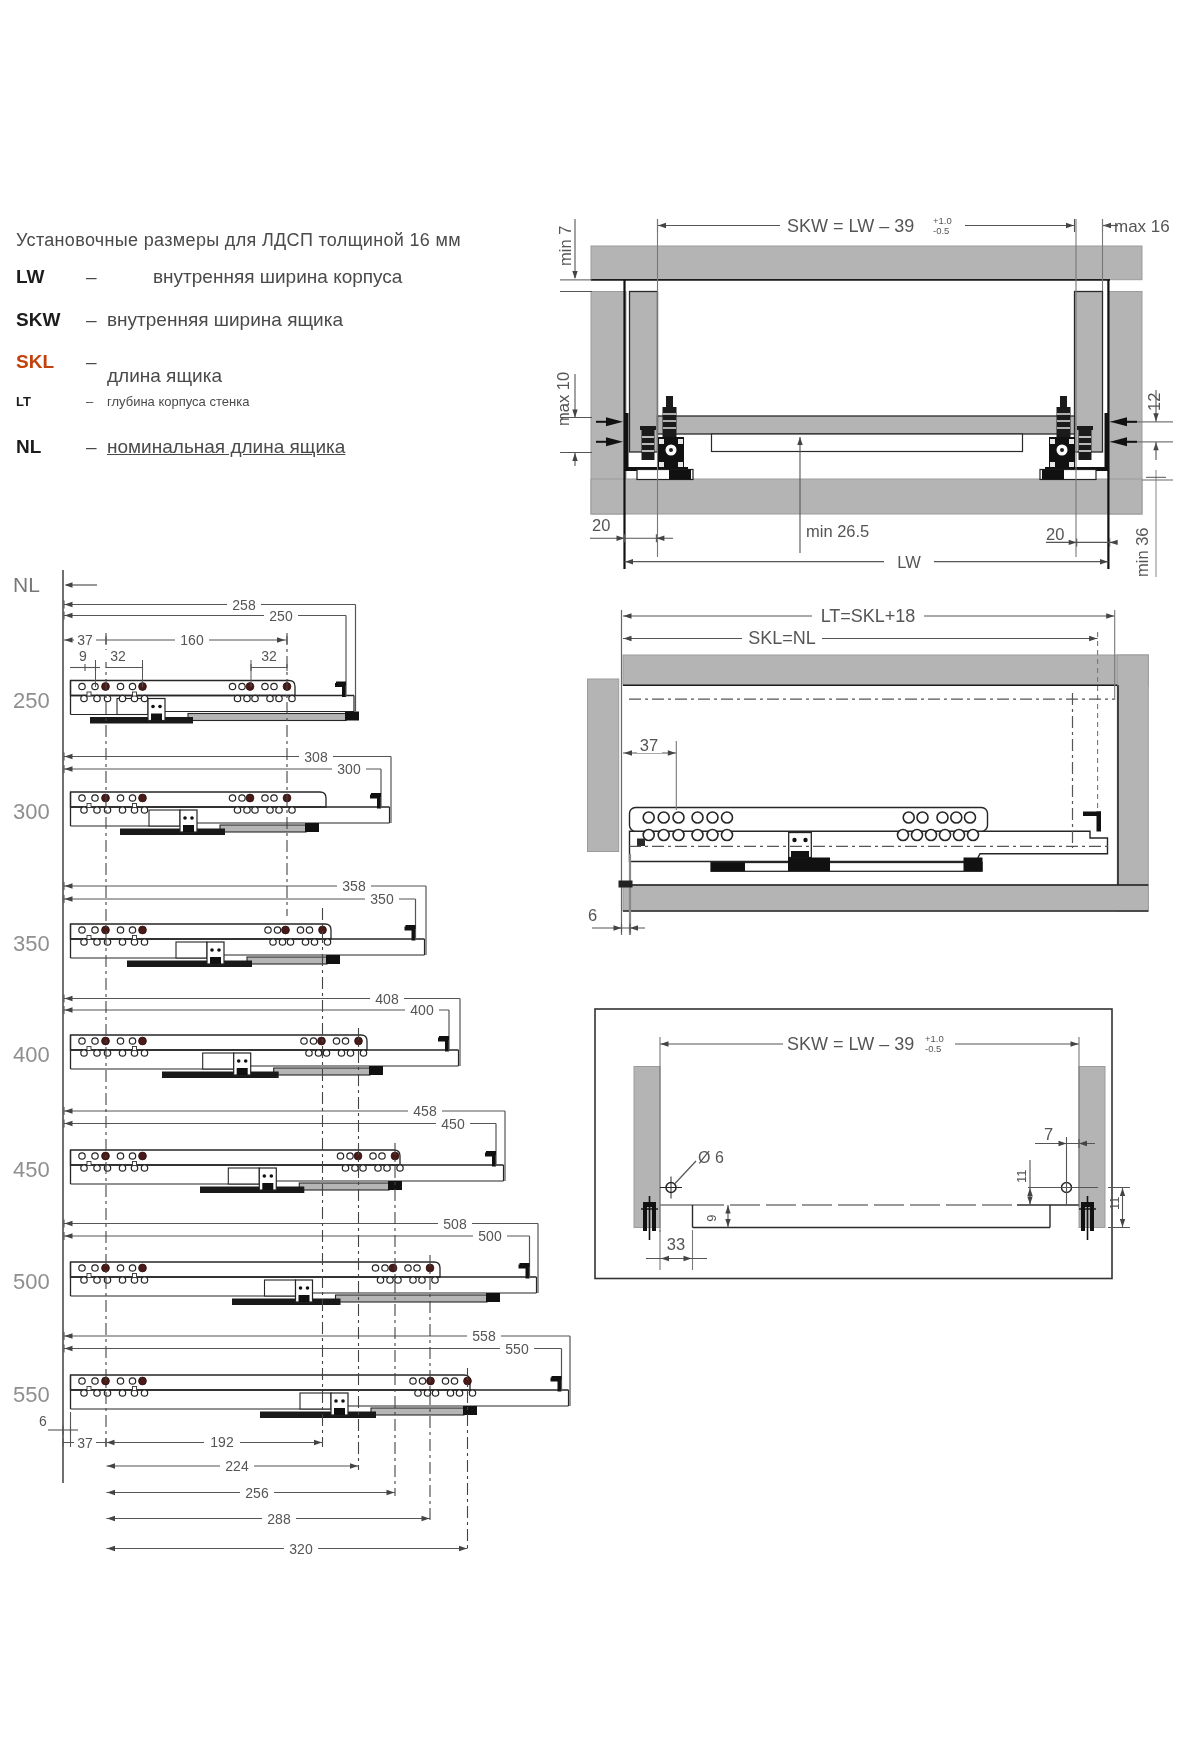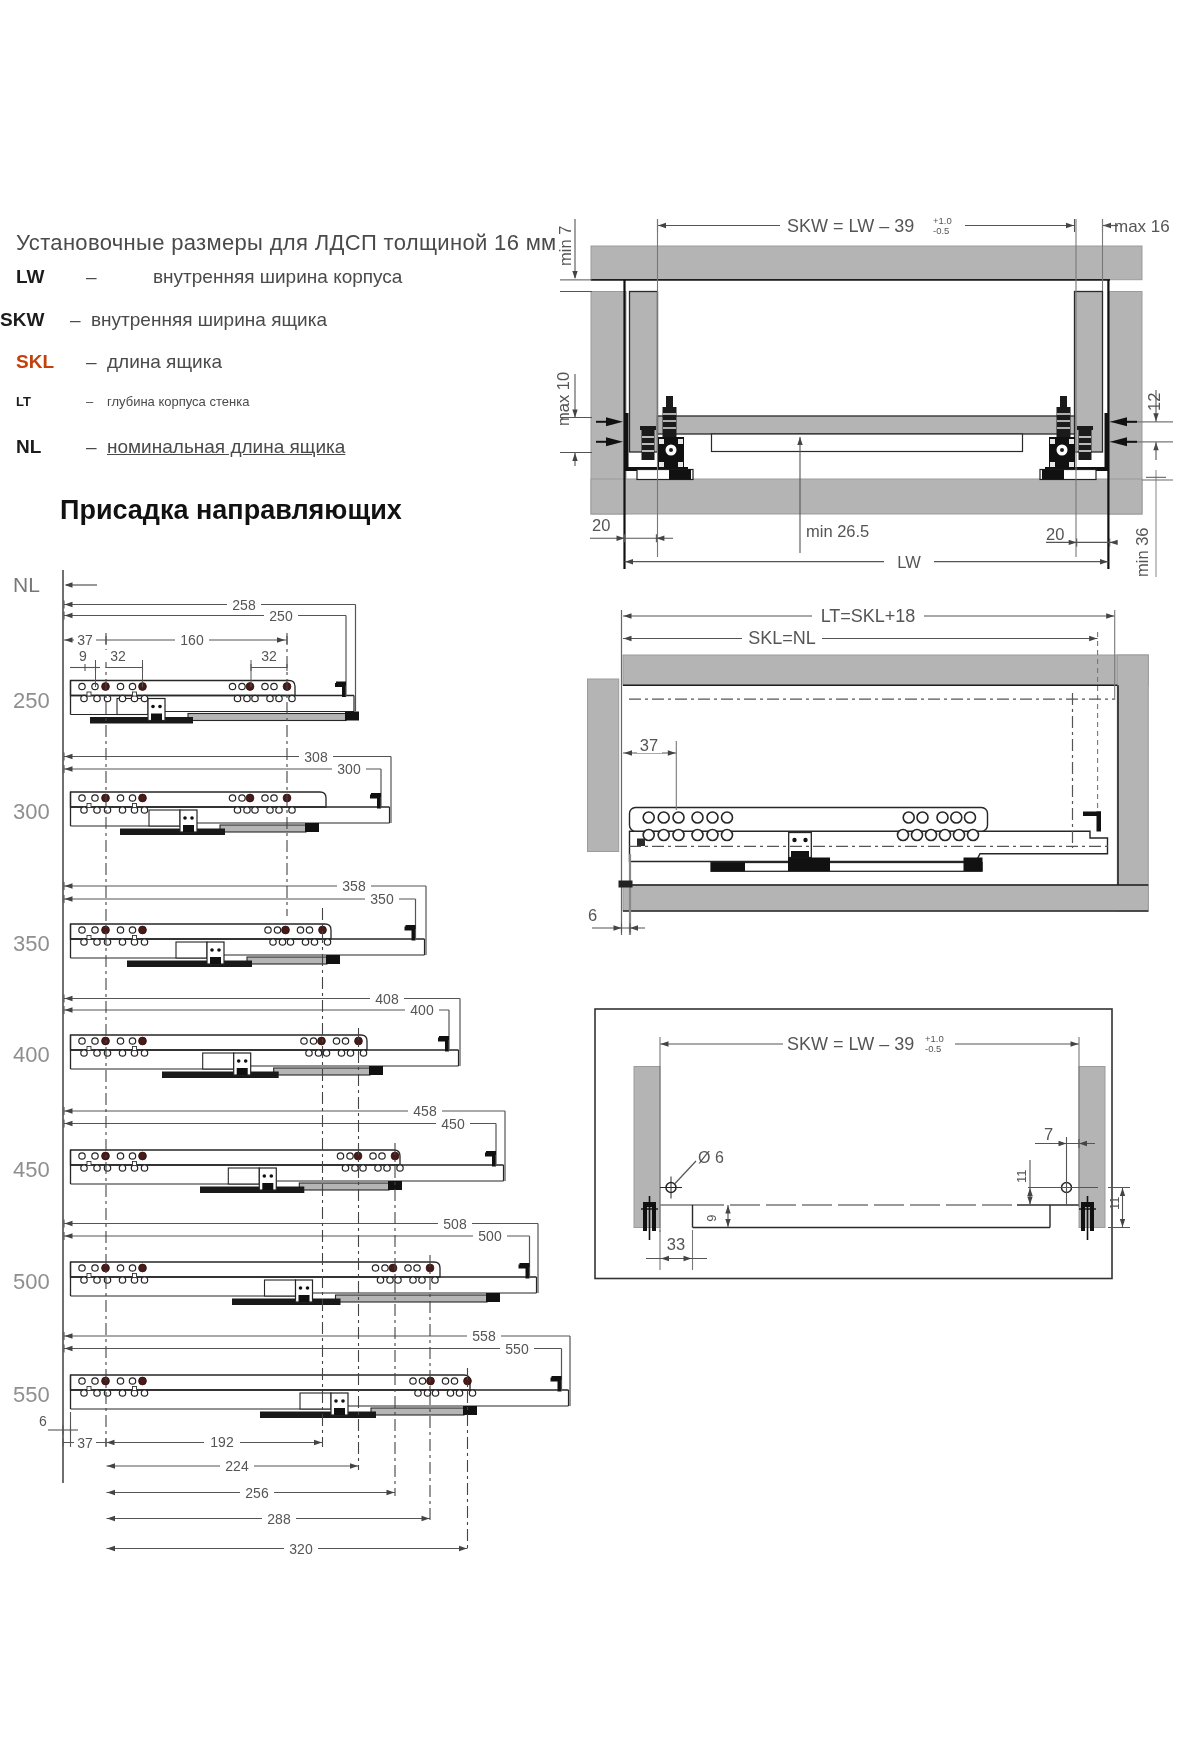--- a/index.html
+++ b/index.html
@@ -2,33 +2,32 @@
 <html><head><meta charset="utf-8">
 <style>
 html,body{margin:0;padding:0;background:#fff;}
 #page{position:relative;width:1200px;height:1760px;background:#fff;overflow:hidden;
  font-family:"Liberation Sans",sans-serif;}
 .t{position:absolute;white-space:nowrap;}
 </style></head>
 <body>
 <div id="page">
 
-<div class="t" style="left:16px;top:230px;font-size:22px;letter-spacing:0.33px;color:#4a4a4a;">Установочные размеры для ЛДСП толщиной 16 мм</div>
+<div class="t" style="left:16px;top:230px;font-size:18px;letter-spacing:0.33px;color:#4a4a4a;">Установочные размеры для ЛДСП толщиной 16 мм</div>
 
 <div class="t" style="left:16px;top:266px;font-size:19px;color:#4a4a4a;"><b style="color:#1c1c1c;">LW</b><span style="position:absolute;left:70px;">–</span><span style="position:absolute;left:91px;white-space:nowrap;margin-left:46px;">внутренняя ширина корпуса</span></div>
 
-<div class="t" style="left:0;top:308.5px;font-size:19px;color:#4a4a4a;"><b style="color:#1c1c1c;">SKW</b><span style="position:absolute;left:70px;">–</span><span style="position:absolute;left:91px;white-space:nowrap;">внутренняя ширина ящика</span></div>
-
-<div class="t" style="left:16px;top:351px;font-size:19px;color:#4a4a4a;"><b style="color:#c2410c;">SKL</b><span style="position:absolute;left:70px;">–</span><span style="position:absolute;left:91px;white-space:nowrap;">длина ящика</span></div>
+<div class="t" style="left:16px;top:308.5px;font-size:19px;color:#4a4a4a;"><b style="color:#1c1c1c;">SKW</b><span style="position:absolute;left:70px;">–</span><span style="position:absolute;left:91px;white-space:nowrap;">внутренняя ширина ящика</span></div>
+
+<div class="t" style="left:16px;top:351px;font-size:19px;color:#4a4a4a;"><b style="color:#c2410c;">SKL</b><span style="position:absolute;left:70px;">–</span><span style="position:absolute;left:91px;white-space:nowrap;margin-top:14px;">длина ящика</span></div>
 
 <div class="t" style="left:16px;top:393.5px;font-size:13px;color:#4a4a4a;"><b style="color:#1c1c1c;">LT</b><span style="position:absolute;left:70px;">–</span><span style="position:absolute;left:91px;white-space:nowrap;">глубина корпуса стенка</span></div>
 
 <div class="t" style="left:16px;top:436px;font-size:19px;color:#4a4a4a;"><b style="color:#1c1c1c;">NL</b><span style="position:absolute;left:70px;">–</span><span style="position:absolute;left:91px;white-space:nowrap;text-decoration:underline;">номинальная длина ящика</span></div>
 
-<div class="t" style="left:60px;top:495px;font-size:27px;font-weight:bold;color:#111;">Присадка направляющих</div>
 
 <svg width="1200" height="1760" style="position:absolute;left:0;top:0;" font-family="Liberation Sans, sans-serif">
 
 <g>
         <text x="13" y="592" font-size="21" fill="#777" text-anchor="start">NL</text>
       </g>
 
 <g>
         <line x1="63" y1="570" x2="63" y2="1483" stroke="#333" stroke-width="1.4"></line>
       </g>

